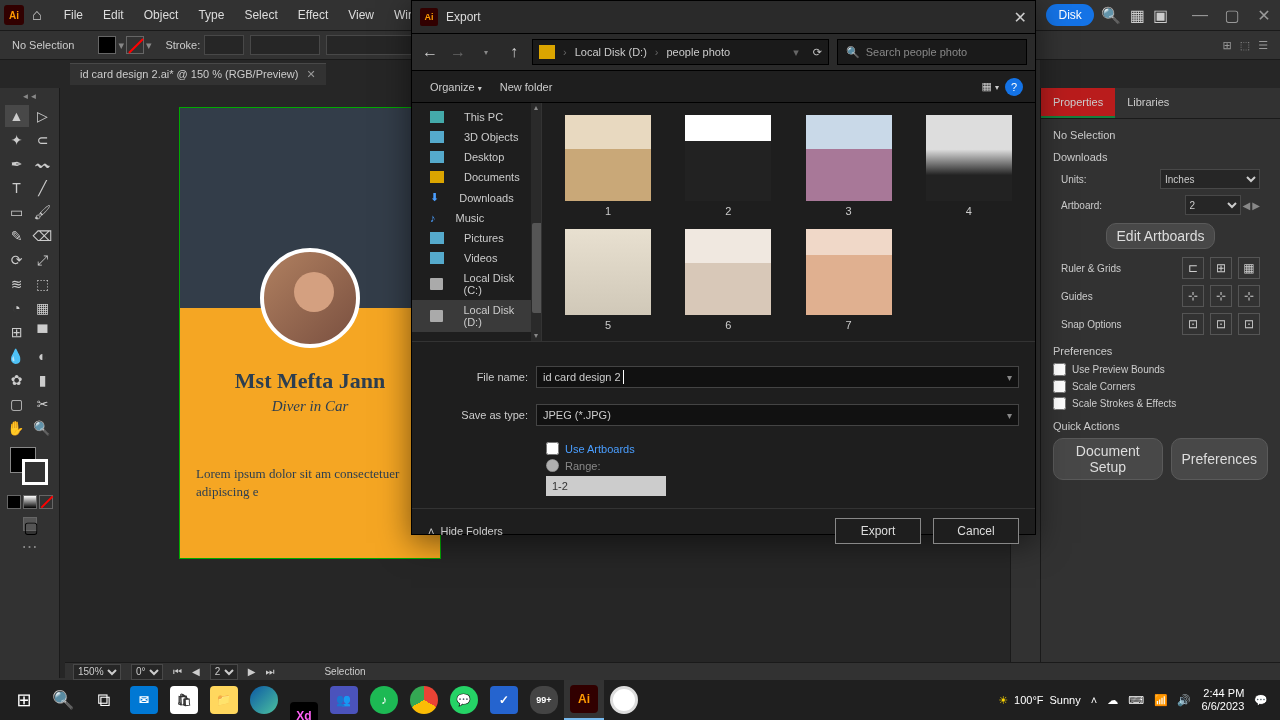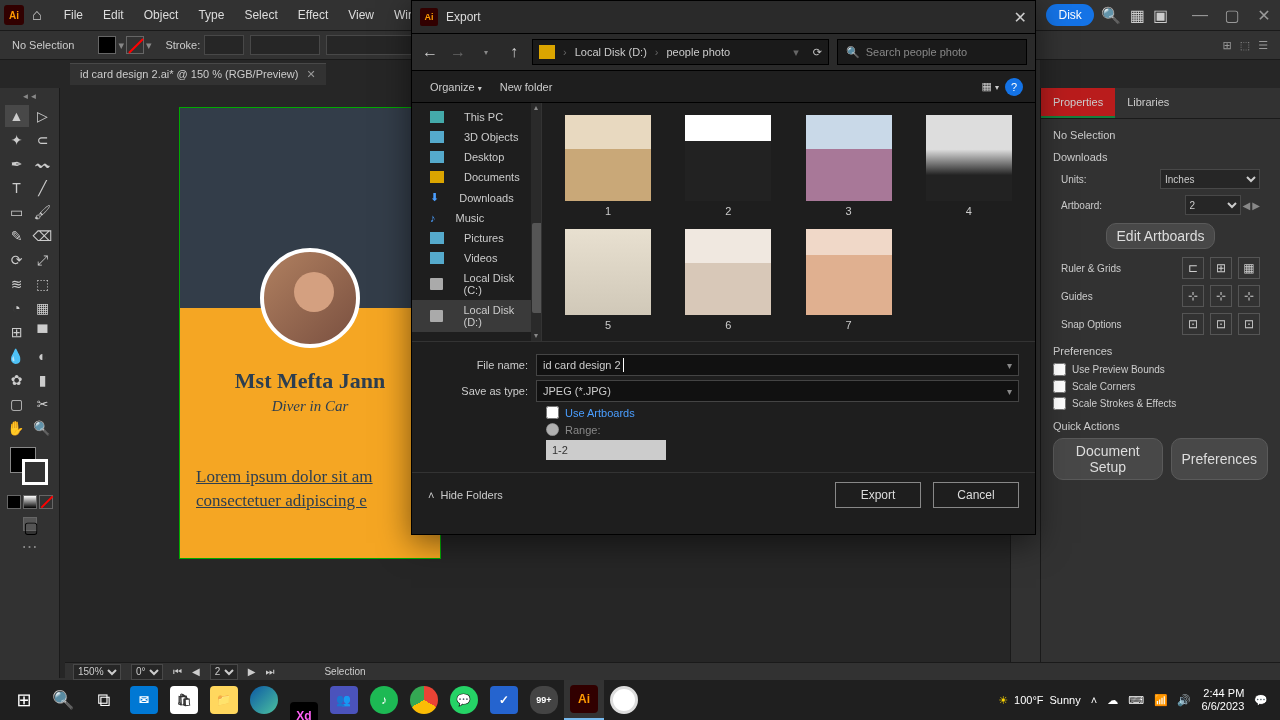--- a/index.html
+++ b/index.html
@@ -44,21 +44,21 @@
 .canvas-area { flex: 1; background: #262626; position: relative; overflow: hidden; }
 
 
 .artboard { position: absolute; left: 120px; top: 20px; width: 260px; height: 450px; background: #4c1d95; box-shadow: 0 0 0 1px #0a0; }
 .artboard-top { height: 200px; background: #333d49; position: relative; }
 .photo-circle { position: absolute; width: 100px; height: 100px; border-radius: 50%; background: linear-gradient(135deg,#b08060,#7a5040); left: 80px; top: 140px; border: 4px solid #fff; overflow: hidden; }
 .photo-circle::after { content:''; position:absolute; width: 40px; height:40px; background:#d4a080; border-radius:50%; top:20px; left:30px; }
 .artboard-bottom { height: 250px; background: #f5a623; padding: 60px 16px 16px; }
 .card-name { font-family: Georgia, serif; font-size: 22px; font-weight: bold; color: #2c3e50; text-align: center; }
 .card-title { font-family: Georgia, serif; font-size: 15px; color: #2c3e50; text-align: center; margin-top: 4px; font-style: italic; }
-.card-body { font-family: Georgia, serif; font-size: 17px; color: #2c3e50; margin-top: 50px; line-height: 1.4; text-decoration: underline; }
+.card-body { font-family: Georgia, serif; font-size: 13px; color: #2c3e50; margin-top: 50px; line-height: 1.4; }
 
 
 .right-panels { width: 240px; background: #323232; border-left: 1px solid #1a1a1a; font-size: 11px; color: #ccc; }
 .panel-tabs { display: flex; border-bottom: 1px solid #1a1a1a; }
 .panel-tab { padding: 8px 12px; }
 .panel-tab.active { background: #b91c1c; border-bottom: 2px solid #15803d; }
 .panel-body { padding: 10px 12px; }
 .panel-body .heading { font-size: 11px; color: #ccc; margin: 10px 0 6px; }
 .prop-row { display: flex; align-items: center; justify-content: space-between; margin: 6px 8px; font-size: 10px; }
 .prop-row select, .prop-row input { background: #262626; border: 1px solid #484848; color: #ccc; height: 20px; font-size: 10px; }
@@ -100,21 +100,21 @@
 .thumb.t1 { background: linear-gradient(#e8d9c0 40%, #c9a878 40%); }
 .thumb.t2 { background: linear-gradient(#fff 30%, #222 30%); }
 .thumb.t3 { background: linear-gradient(#c9d9e8 40%, #a87898 40%); }
 .thumb.t4 { background: linear-gradient(#ddd 40%, #222 70%); }
 .thumb.t5 { background: linear-gradient(#e8e0d0, #d0c8b8); }
 .thumb.t6 { background: linear-gradient(#f0e8e0 40%, #d8c8b8 40%); }
 .thumb.t7 { background: linear-gradient(#f0d8c8 30%, #e0b090 30%); }
 .thumb-label { font-size: 11px; color: #ccc; }
 
 .dlg-form { padding: 8px 16px 12px; font-size: 11px; color: #ccc; border-top: 1px solid #333; }
-.form-row { display: flex; align-items: center; margin: 4px 0; gap: 8px; }
+.form-row { display: flex; align-items: center; margin: 16px 0; gap: 8px; }
 .form-row label { width: 100px; text-align: right; }
 .form-row .combo { flex: 1; height: 22px; background: #111; border: 1px solid #444; color: #ccc; padding: 0 6px; display: flex; align-items: center; position: relative; }
 .combo .dd-arrow { position: absolute; right: 6px; color: #888; font-size: 10px; }
 .opt-row { margin-left: 118px; display: flex; align-items: center; gap: 6px; margin-top: 4px; color: #888; font-size: 11px; }
 .opt-row.link { color: #4a9eff; }
 .range-input { width: 120px; height: 20px; background: #ccc; border: none; color: #333; padding: 0 6px; font-size: 11px; margin-left: 118px; margin-top: 4px; }
 
 .dlg-footer { height: 44px; border-top: 1px solid #333; display: flex; align-items: center; padding: 0 16px; font-size: 11px; color: #ccc; }
 .dlg-footer .fold { display: flex; align-items: center; gap: 6px; }
 .dlg-footer .spacer { flex: 1; }

